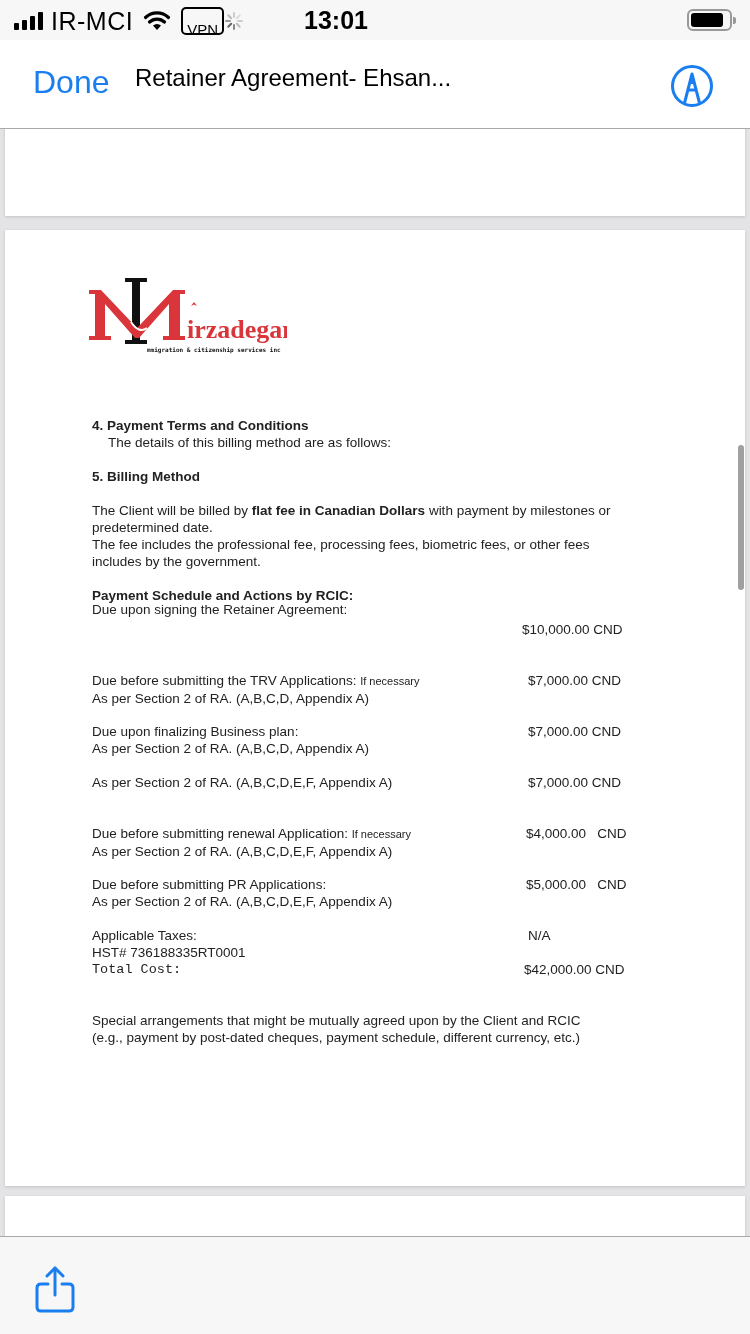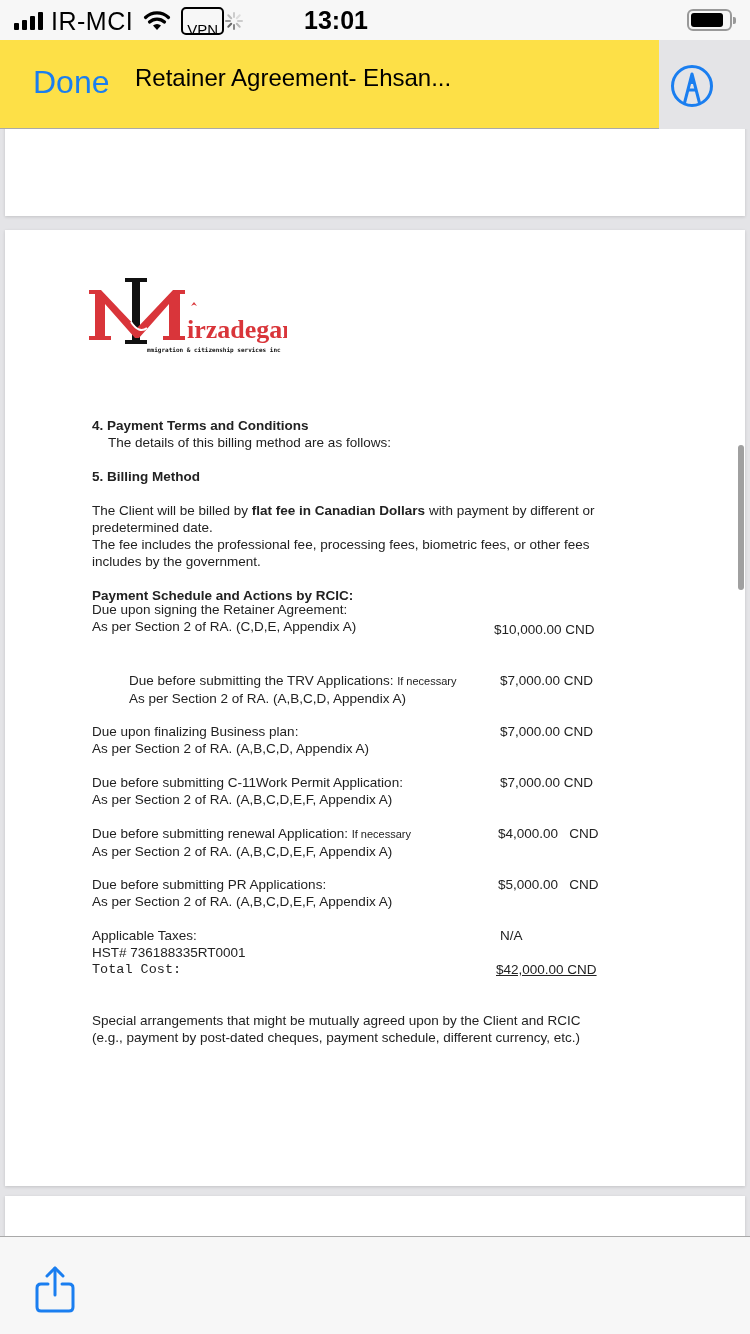--- a/index.html
+++ b/index.html
@@ -10,36 +10,36 @@
   .signal span { display: block; width: 5px; background: #000; border-radius: 1px; }
   .carrier { font-size: 25px; color: #000; margin-right: 10px; letter-spacing: 0.5px; }
   .wifi { width: 28px; height: 22px; margin-right: 10px; }
   .vpn { border: 2px solid #000; border-radius: 5px; font-size: 15px; padding: 12px 4px; height: 22px; line-height: 18px; }
   .spinner { width: 20px; height: 20px; }
   .time { position: absolute; left: 0; width: 672px; top: 6px; text-align: center; font-size: 25px; font-weight: 600; color: #000; }
   .battery { position: absolute; right: 18px; top: 9px; width: 45px; height: 22px; border: 2px solid #999; border-radius: 6px; padding: 2px; }
   .battery .fill { width: 32px; height: 14px; background: #000; border-radius: 3px; }
   .battery .nub { position: absolute; right: -6px; top: 6px; width: 3px; height: 7px; background: #999; border-radius: 0 2px 2px 0; }
 
-  .navbar { position: absolute; top: 40px; left: 0; width: 659px; height: 89px; background: #fde047; border-bottom: 1px solid #a9a9a9; }
+  .navbar { position: absolute; top: 40px; left: 0; width: 750px; height: 89px; background: #ffffff; border-bottom: 1px solid #a9a9a9; }
   .done { position: absolute; left: 33px; top: 24px; font-size: 32px; color: #1a7ef0; }
   .title { position: absolute; left: 135px; top: 24px; font-size: 24px; font-weight: 500; color: #000; }
   .markup { position: absolute; left: 670px; top: 24px; width: 44px; height: 44px; }
 
   .viewer { position: absolute; top: 129px; left: 0; width: 750px; height: 1107px; background: #e4e4e7; overflow: hidden; }
   .page { position: absolute; left: 5px; width: 740px; background: #fff; box-shadow: 0 1px 3px rgba(0,0,0,0.15); }
   .page1 { top: -20px; height: 107px; }
   .page2 { top: 101px; height: 956px; }
   .page3 { top: 1067px; height: 100px; }
 
   .logo { position: absolute; left: 82px; top: 46px; width: 200px; height: 80px; }
   .doc { position: absolute; left: 87px; top: 0; width: 580px; color: #222; font-size: 13.5px; line-height: 17px; }
   .abs { position: absolute; }
   .b { font-weight: bold; }
-  .amt { position: absolute; font-size: 13.5px; }
+  .amt { position: absolute; font-size: 13.5px; margin-left: 28px; }
   .small { font-size: 11px; }
 
   .scrollbar { position: absolute; left: 738px; top: 316px; width: 6px; height: 145px; background: #a0a0a0; border-radius: 3px; }
 
   .toolbar { position: absolute; top: 1236px; left: 0; width: 750px; height: 98px; background: #f7f7f7; border-top: 1px solid #a9a9a9; }
   .share { position: absolute; left: 34px; top: 28px; width: 42px; height: 48px; }
 </style>
 </head>
 <body>
 
@@ -103,49 +103,47 @@
       <path d="M104 30 l3 -4 l3 4 l-3 -1.5 z" fill="#d9353a"></path>
       <text x="60" y="76" font-family="DejaVu Sans Mono, monospace" font-weight="bold" font-size="6" fill="#111">mmigration &amp; citizenship services inc</text>
     </svg>
 
     <div class="doc">
       <div class="abs b" style="top:187px;">4. Payment Terms and Conditions</div>
       <div class="abs" style="top:204px; left:16px;">The details of this billing method are as follows:</div>
       <div class="abs b" style="top:238px;">5. Billing Method</div>
 
       <div class="abs" style="top:272px; white-space:nowrap;">
-        <span>The Client will be billed by </span><span class="b">flat fee in Canadian Dollars</span><span> with payment by different or</span>
+        <span>The Client will be billed by </span><span class="b">flat fee in Canadian Dollars</span><span> with payment by milestones or</span>
       </div>
       <div class="abs" style="top:289px;">predetermined date.</div>
       <div class="abs" style="top:306px; white-space:nowrap;">The fee includes the professional fee, processing fees, biometric fees, or other fees</div>
       <div class="abs" style="top:323px;">includes by the government.</div>
 
       <div class="abs b" style="top:357px;">Payment Schedule and Actions by RCIC:</div>
 
       <div>
         <div class="abs" style="top:371px;">
           <div><span>Due upon signing the Retainer Agreement:</span></div>
-          <div>As per Section 2 of RA. (C,D,E, Appendix A)</div>
         </div>
         <div class="amt" style="top:391px; left:402px;">$10,000.00 CND</div>
 
-        <div class="abs" style="top:442px; white-space:nowrap;margin-left:37px;">
+        <div class="abs" style="top:442px; white-space:nowrap;">
           <div><span>Due before submitting the TRV Applications: </span><span class="small">If necessary</span></div>
           <div>As per Section 2 of RA. (A,B,C,D, Appendix A)</div>
         </div>
         <div class="amt" style="top:442px; left:408px;">$7,000.00 CND</div>
 
         <div class="abs" style="top:493px;">
           <div><span>Due upon finalizing Business plan:</span></div>
           <div>As per Section 2 of RA. (A,B,C,D, Appendix A)</div>
         </div>
         <div class="amt" style="top:493px; left:408px;">$7,000.00 CND</div>
 
         <div class="abs" style="top:544px; white-space:nowrap;">
-          <div><span>Due before submitting C-11Work Permit Application:</span></div>
           <div>As per Section 2 of RA. (A,B,C,D,E,F, Appendix A)</div>
         </div>
         <div class="amt" style="top:544px; left:408px;">$7,000.00 CND</div>
 
         <div class="abs" style="top:595px; white-space:nowrap;">
           <div><span>Due before submitting renewal Application: </span><span class="small">If necessary</span></div>
           <div>As per Section 2 of RA. (A,B,C,D,E,F, Appendix A)</div>
         </div>
         <div class="amt" style="top:595px; left:406px; white-space:pre;">$4,000.00   CND</div>
 
@@ -153,21 +151,21 @@
           <div><span>Due before submitting PR Applications:</span></div>
           <div>As per Section 2 of RA. (A,B,C,D,E,F, Appendix A)</div>
         </div>
         <div class="amt" style="top:646px; left:406px; white-space:pre;">$5,000.00   CND</div>
       </div>
 
       <div class="abs" style="top:697px;">Applicable Taxes:</div>
       <div class="amt" style="top:697px; left:408px;">N/A</div>
       <div class="abs" style="top:714px;">HST# 736188335RT0001</div>
       <div class="abs" style="top:731px;font-family:Liberation Mono, monospace;">Total Cost:</div>
-      <div class="amt" style="top:731px; left:404px;text-decoration:underline;">$42,000.00 CND</div>
+      <div class="amt" style="top:731px; left:404px;">$42,000.00 CND</div>
 
       <div class="abs" style="top:782px; white-space:nowrap;">Special arrangements that might be mutually agreed upon by the Client and RCIC</div>
       <div class="abs" style="top:799px; white-space:nowrap;">(e.g., payment by post-dated cheques, payment schedule, different currency, etc.)</div>
     </div>
   </div>
 
   <div class="page page3"></div>
 
   <div class="scrollbar"></div>
 </div>

